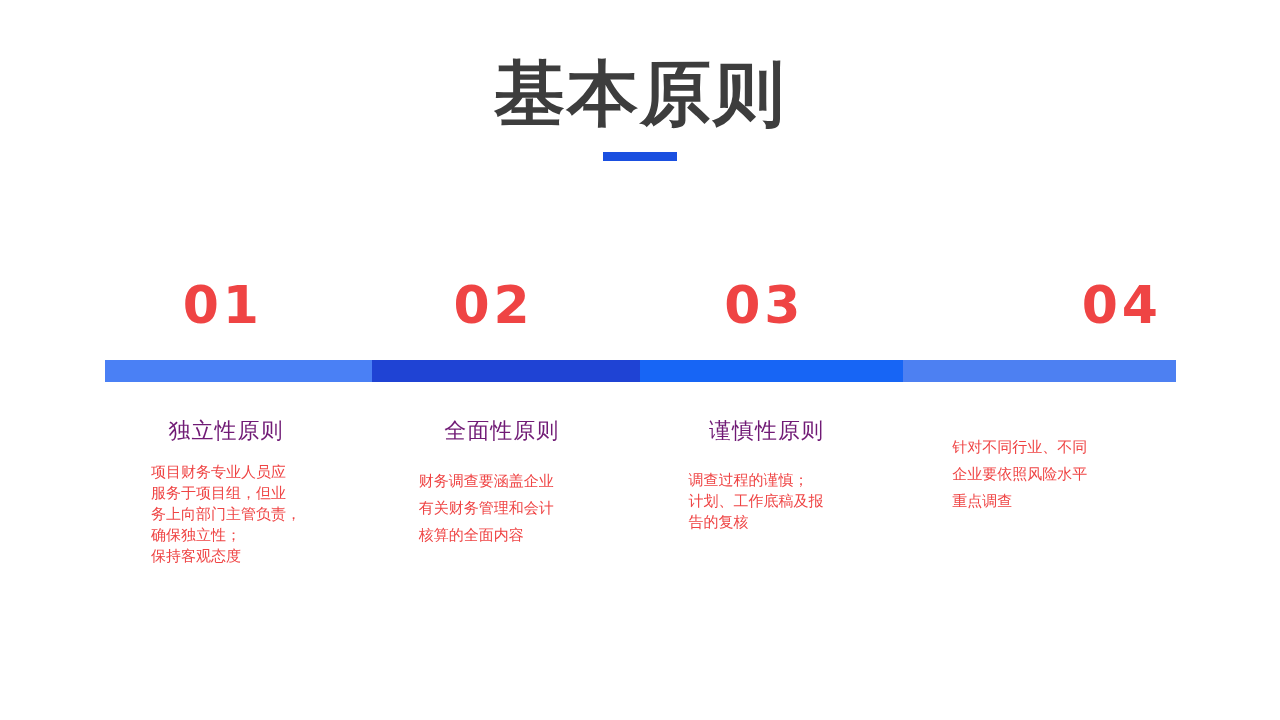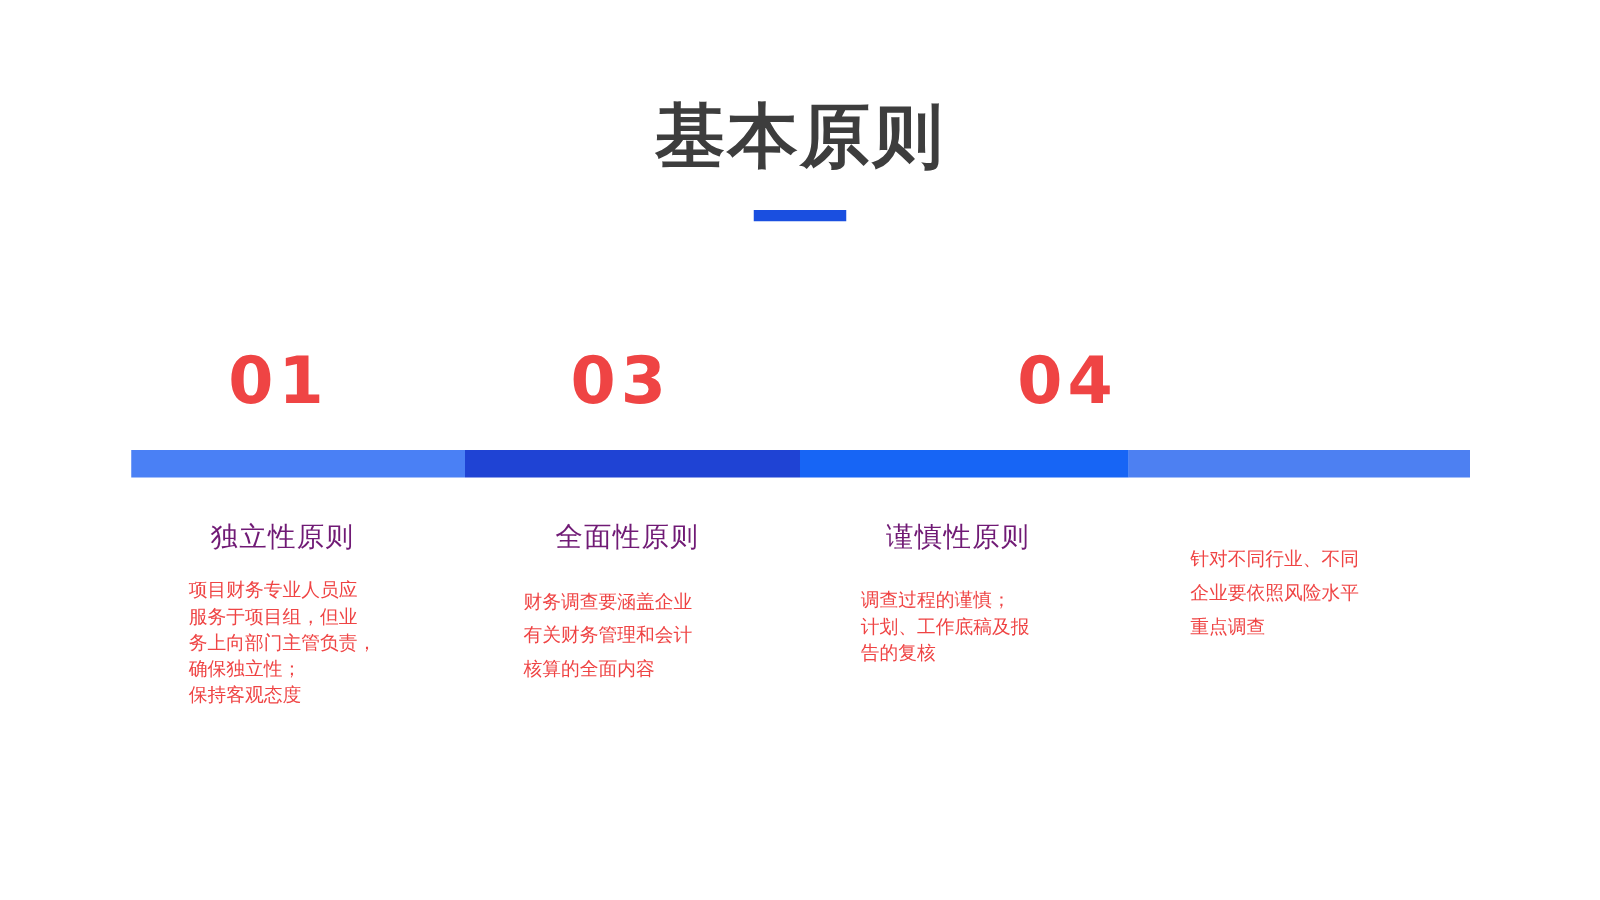--- a/index.html
+++ b/index.html
@@ -22,26 +22,26 @@
 
   
   .title-block {
     position: absolute;
     top: 60px;
     left: 0;
     width: 1280px;
     text-align: center;
   }
   .slide-title {
-    font-size: 56px;
+    font-size: 71px;
     font-weight: bold;
     color: #3d3d3d;
     letter-spacing: 2px;
     line-height: 68px;
-    margin: 16px;
+    margin: 0;
     font-family: "DejaVu Sans", "Liberation Sans", sans-serif;
   }
   .title-rule {
     width: 74px;
     height: 9px;
     background: #1a4fe0;
     margin: 24px auto 0 auto;
   }
 
   
@@ -137,20 +137,23 @@
 
   <div class="title-block">
     <div class="slide-title" style="color: rgb(61, 61, 61);">基本原则</div>
     <div class="title-rule" style="background: rgb(26, 79, 224);"></div>
   </div>
 
   <div class="numbers-row">
     <div class="number-cell n1">
       <span class="num">01</span>
     </div>
+    <div class="number-cell n2">
+      <span class="num">02</span>
+    </div>
     <div class="number-cell n3">
       <span class="num">03</span>
     </div>
     <div class="number-cell n4">
       <span class="num">04</span>
     </div>
   </div>
 
   <div class="segment-bar">
     <div class="segment s1" style="background: rgb(74, 128, 245);"></div>

